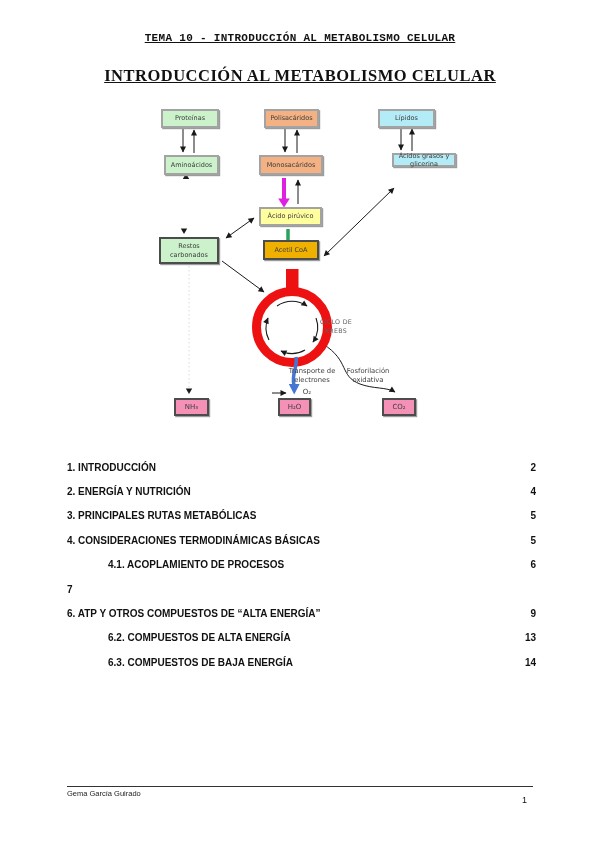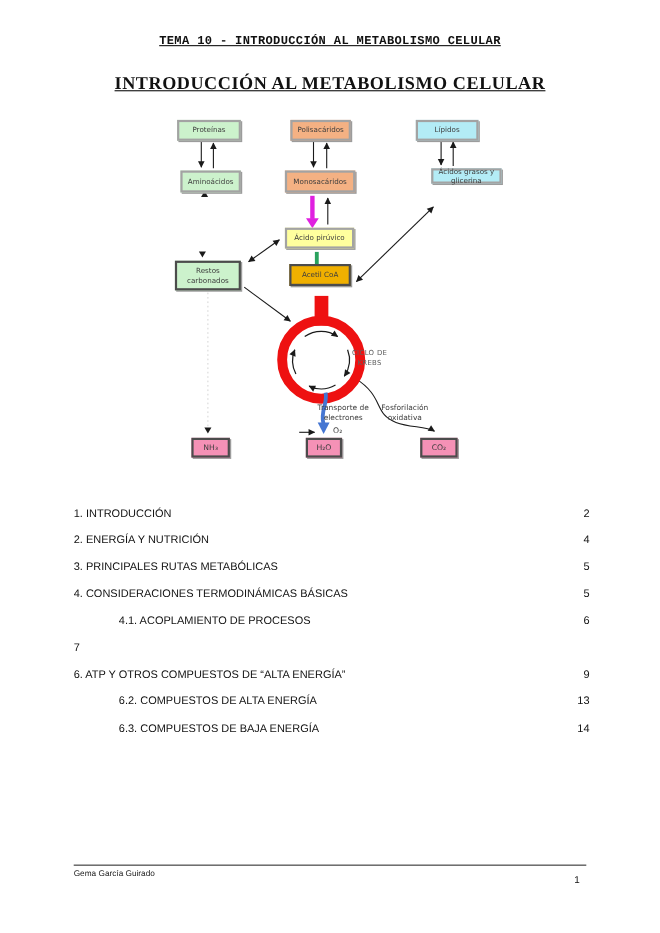--- a/index.html
+++ b/index.html
@@ -25,21 +25,21 @@
   .cyan  {background:var(--box-cyan,#b3ecf6);}
   .yellow{background:var(--box-yellow,#ffff9e);}
   .gold  {background:var(--box-gold,#f0b000);border-color:#4c4c4c;}
   .pink  {background:var(--box-pink,#f591b6);border-color:#4c4c4c;font-size:7px;}
   .darkb {border-color:#4c4c4c;}
   .dlab{position:absolute;text-align:center;font-family:"DejaVu Sans",sans-serif;font-size:6.8px;
         line-height:9px;color:#3d3d3d;z-index:2;margin-left:44px;}
   .krebs{color:#606060;font-size:6.3px;letter-spacing:.3px;}
 
   
-  .toc{position:absolute;left:67px;top:455px;width:469px;font-weight:normal;font-size:10px;color:#111;}
+  .toc{position:absolute;left:67px;top:455px;width:469px;font-weight:bold;font-size:10px;color:#111;}
   .toc-row{display:flex;justify-content:space-between;align-items:center;height:24.4px;}
   .toc-row.sub{padding-left:41px;}
 
   
   .foot-line{position:absolute;left:67px;top:786px;width:466px;border-top:1.6px solid #333;}
   .foot-author{position:absolute;left:67px;top:789px;font-size:7.5px;color:#222;}
   .foot-pnum{position:absolute;left:67px;top:795px;width:460px;text-align:right;font-size:9px;color:#111;}
 </style>
 </head>
 <body>

